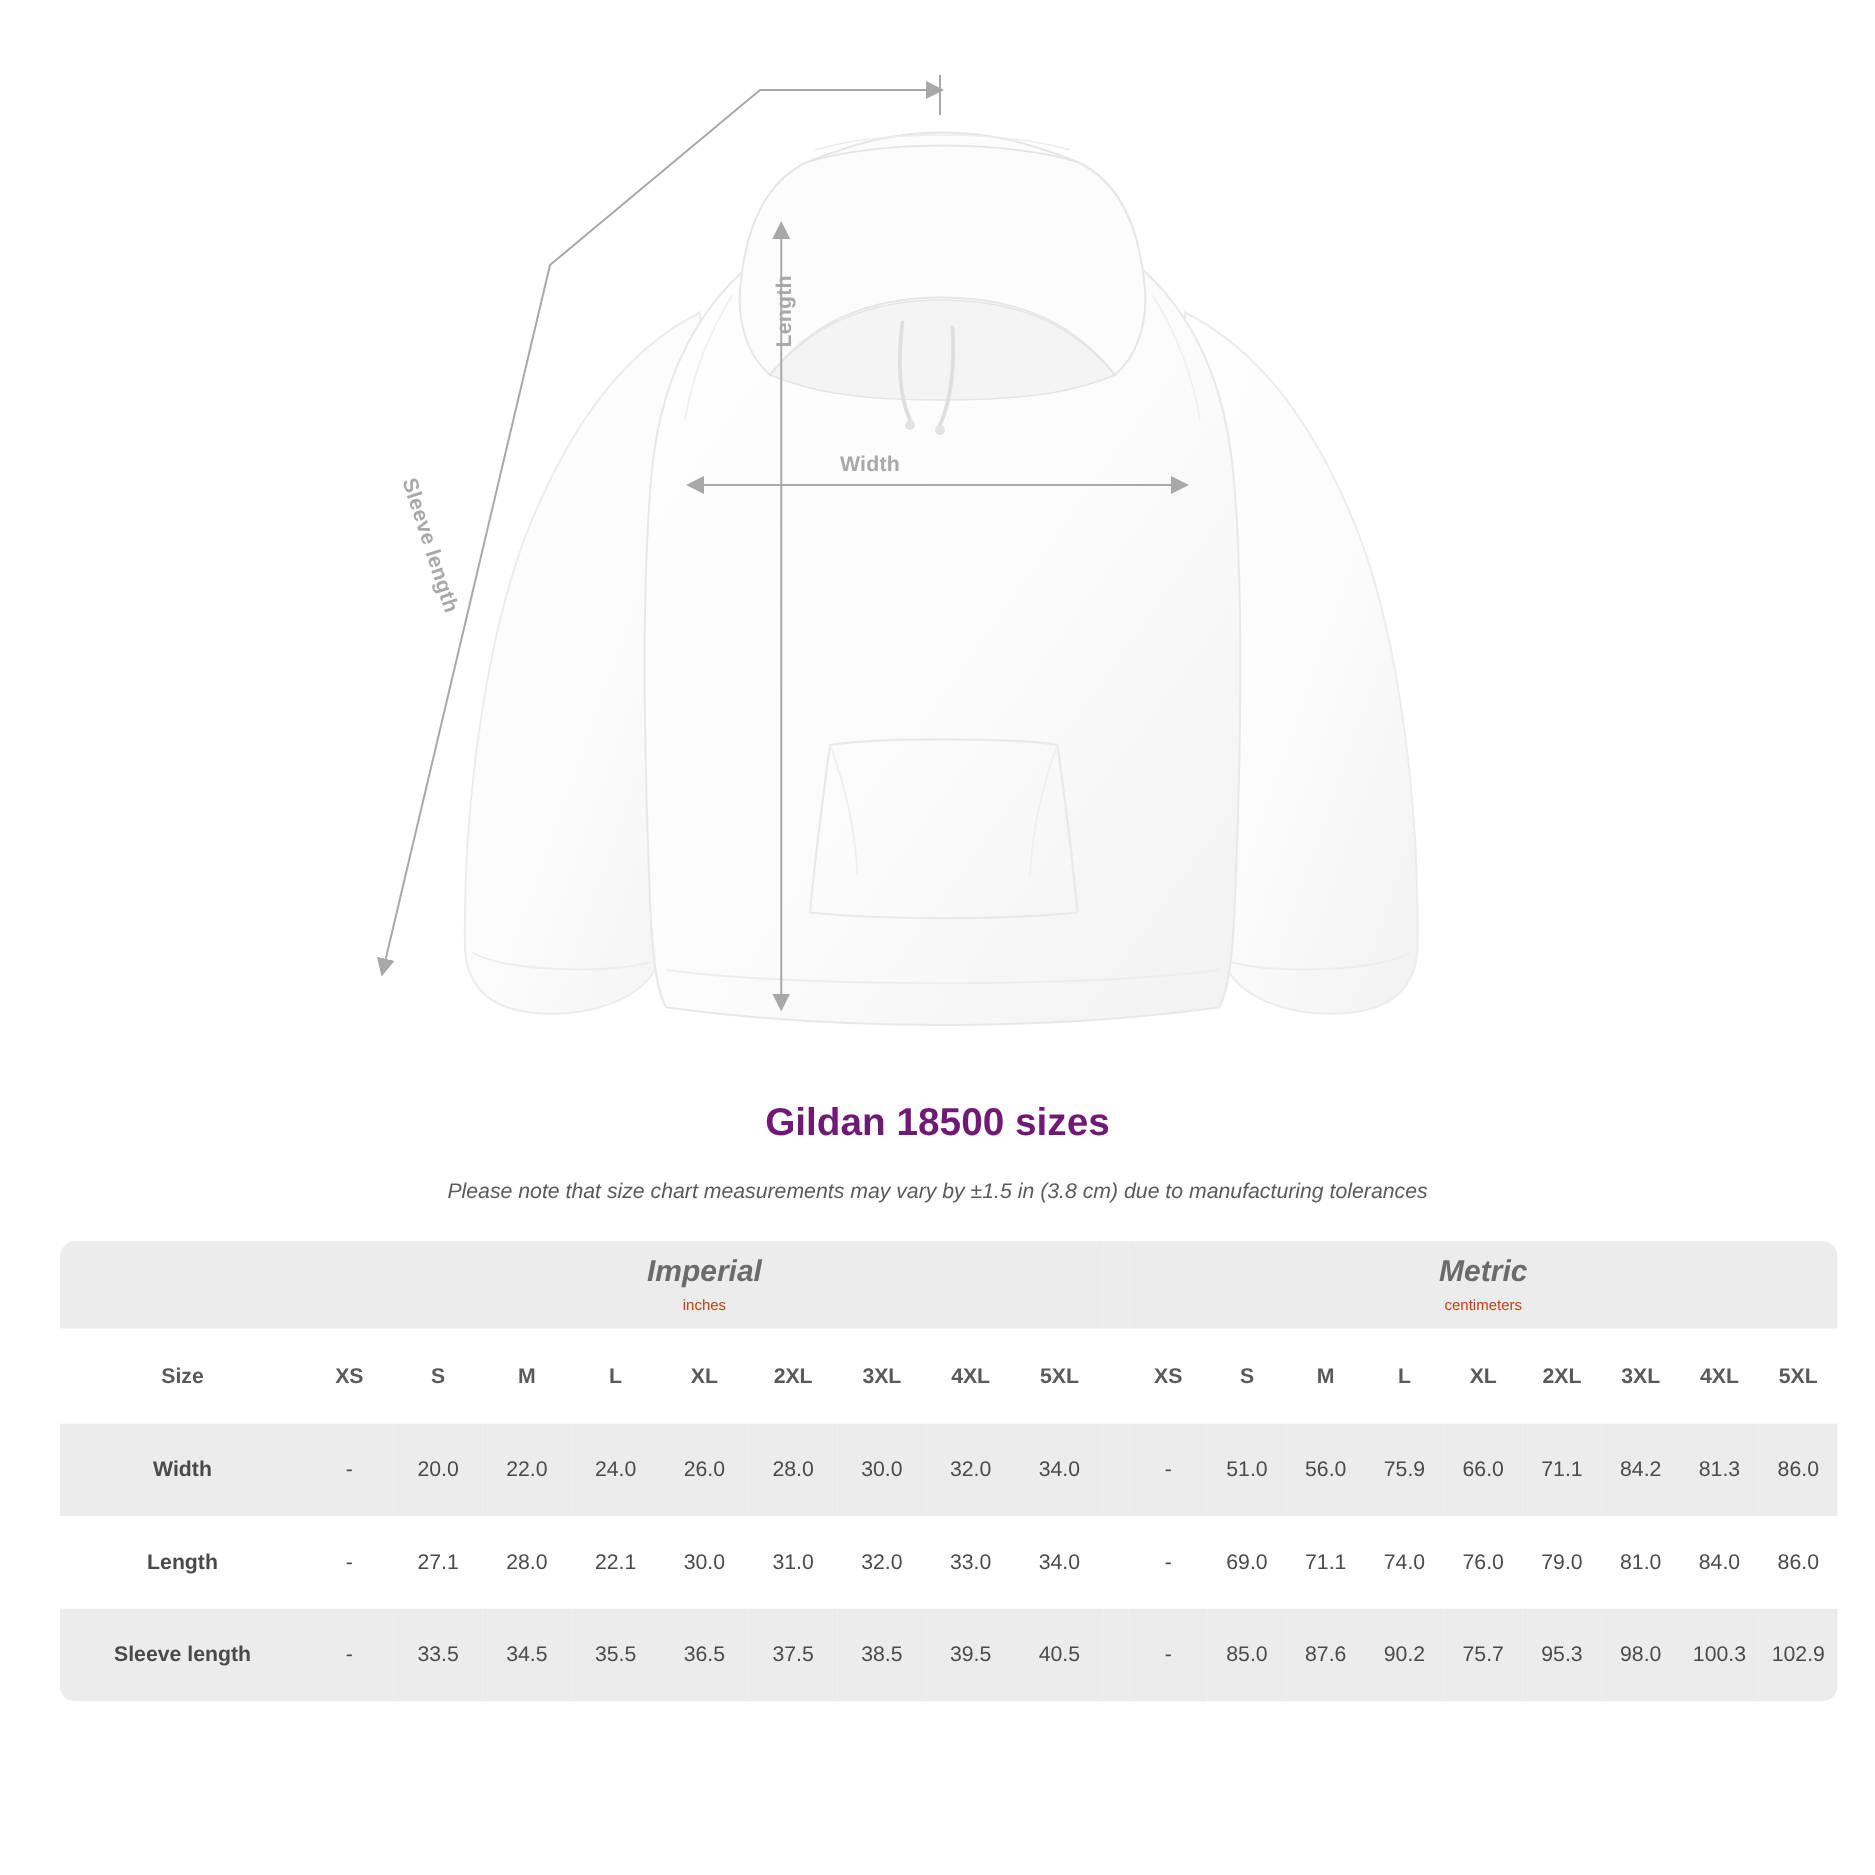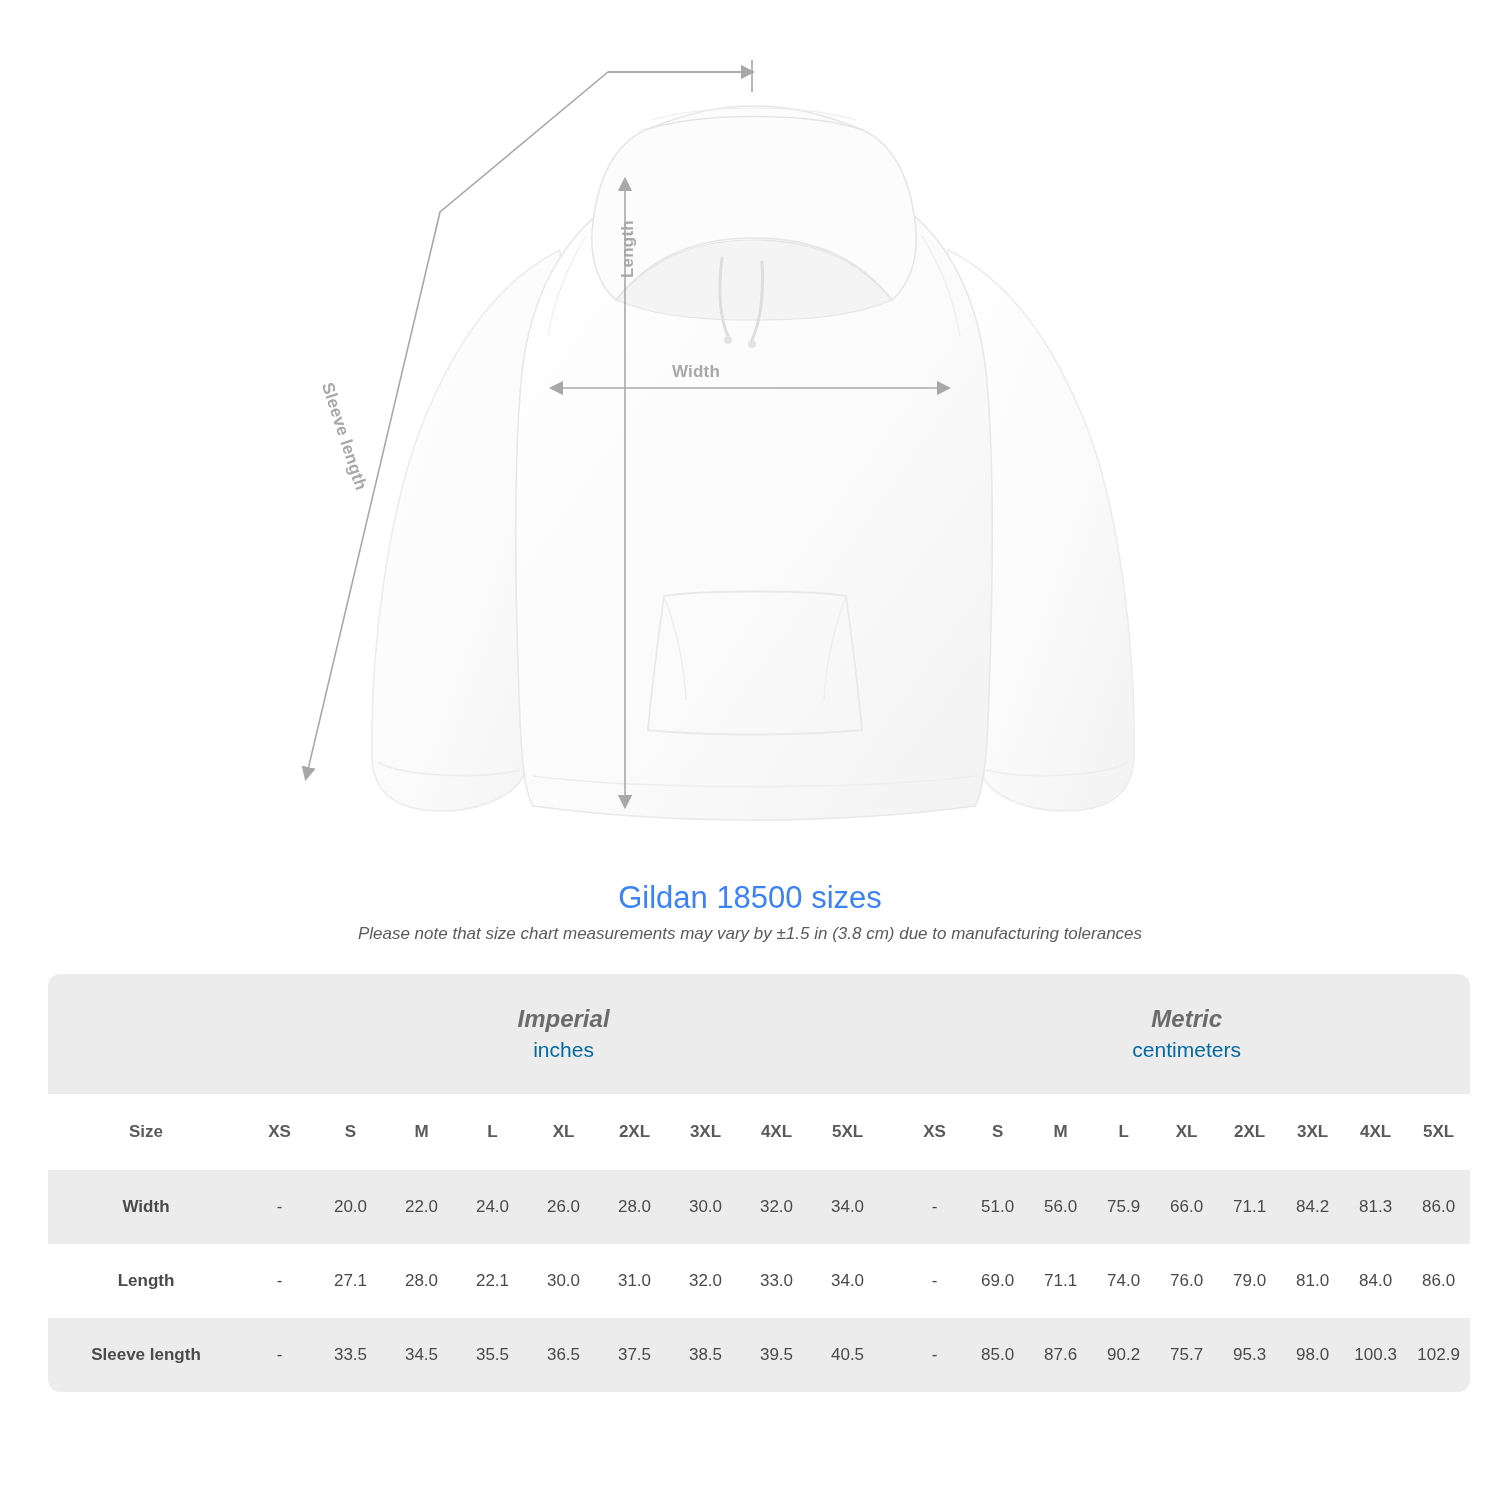--- a/index.html
+++ b/index.html
@@ -52,23 +52,23 @@
     transform-origin: left top;
   }
 
   
   .title-block {
     text-align: center;
     margin-top: 20px;
   }
   .chart-title {
     font-size: 31px;
-    font-weight: normal;
-    color: #3b82f6;
-    margin: 0 0 8px 0;
+    font-weight: bold;
+    color: #701a75;
+    margin: 0 0 27px 0;
   }
   .chart-note {
     font-size: 17px;
     font-style: italic;
     color: #5a5a5a;
     margin: 0;
   }
 
   
   .table-wrap {
@@ -81,33 +81,33 @@
   }
   table.size-table td,
   table.size-table th {
     text-align: center;
     font-size: 17px;
     color: #4a4a4a;
     padding: 0;
     border: none;
   }
   .unit-head {
-    height: 120px;
+    height: 70px;
     background: #ececec;
   }
   .unit-head .unit-name {
     font-size: 24px;
     font-style: italic;
     font-weight: bold;
     color: #6b6b6b;
     line-height: 1.1;
   }
   .unit-head .unit-sub {
-    font-size: 21px;
-    color: #0369a1;
+    font-size: 12px;
+    color: #c2410c;
     margin-top: 6px;
   }
   .unit-head.left-round { border-radius: 12px 0 0 0; }
   .unit-head.right-round { border-radius: 0 12px 0 0; }
   .gap-col { width: 20px; background: #ececec; }
 
   tr.row-size td, tr.row-size th {
     height: 76px;
     background: #ffffff;
     font-weight: bold;

